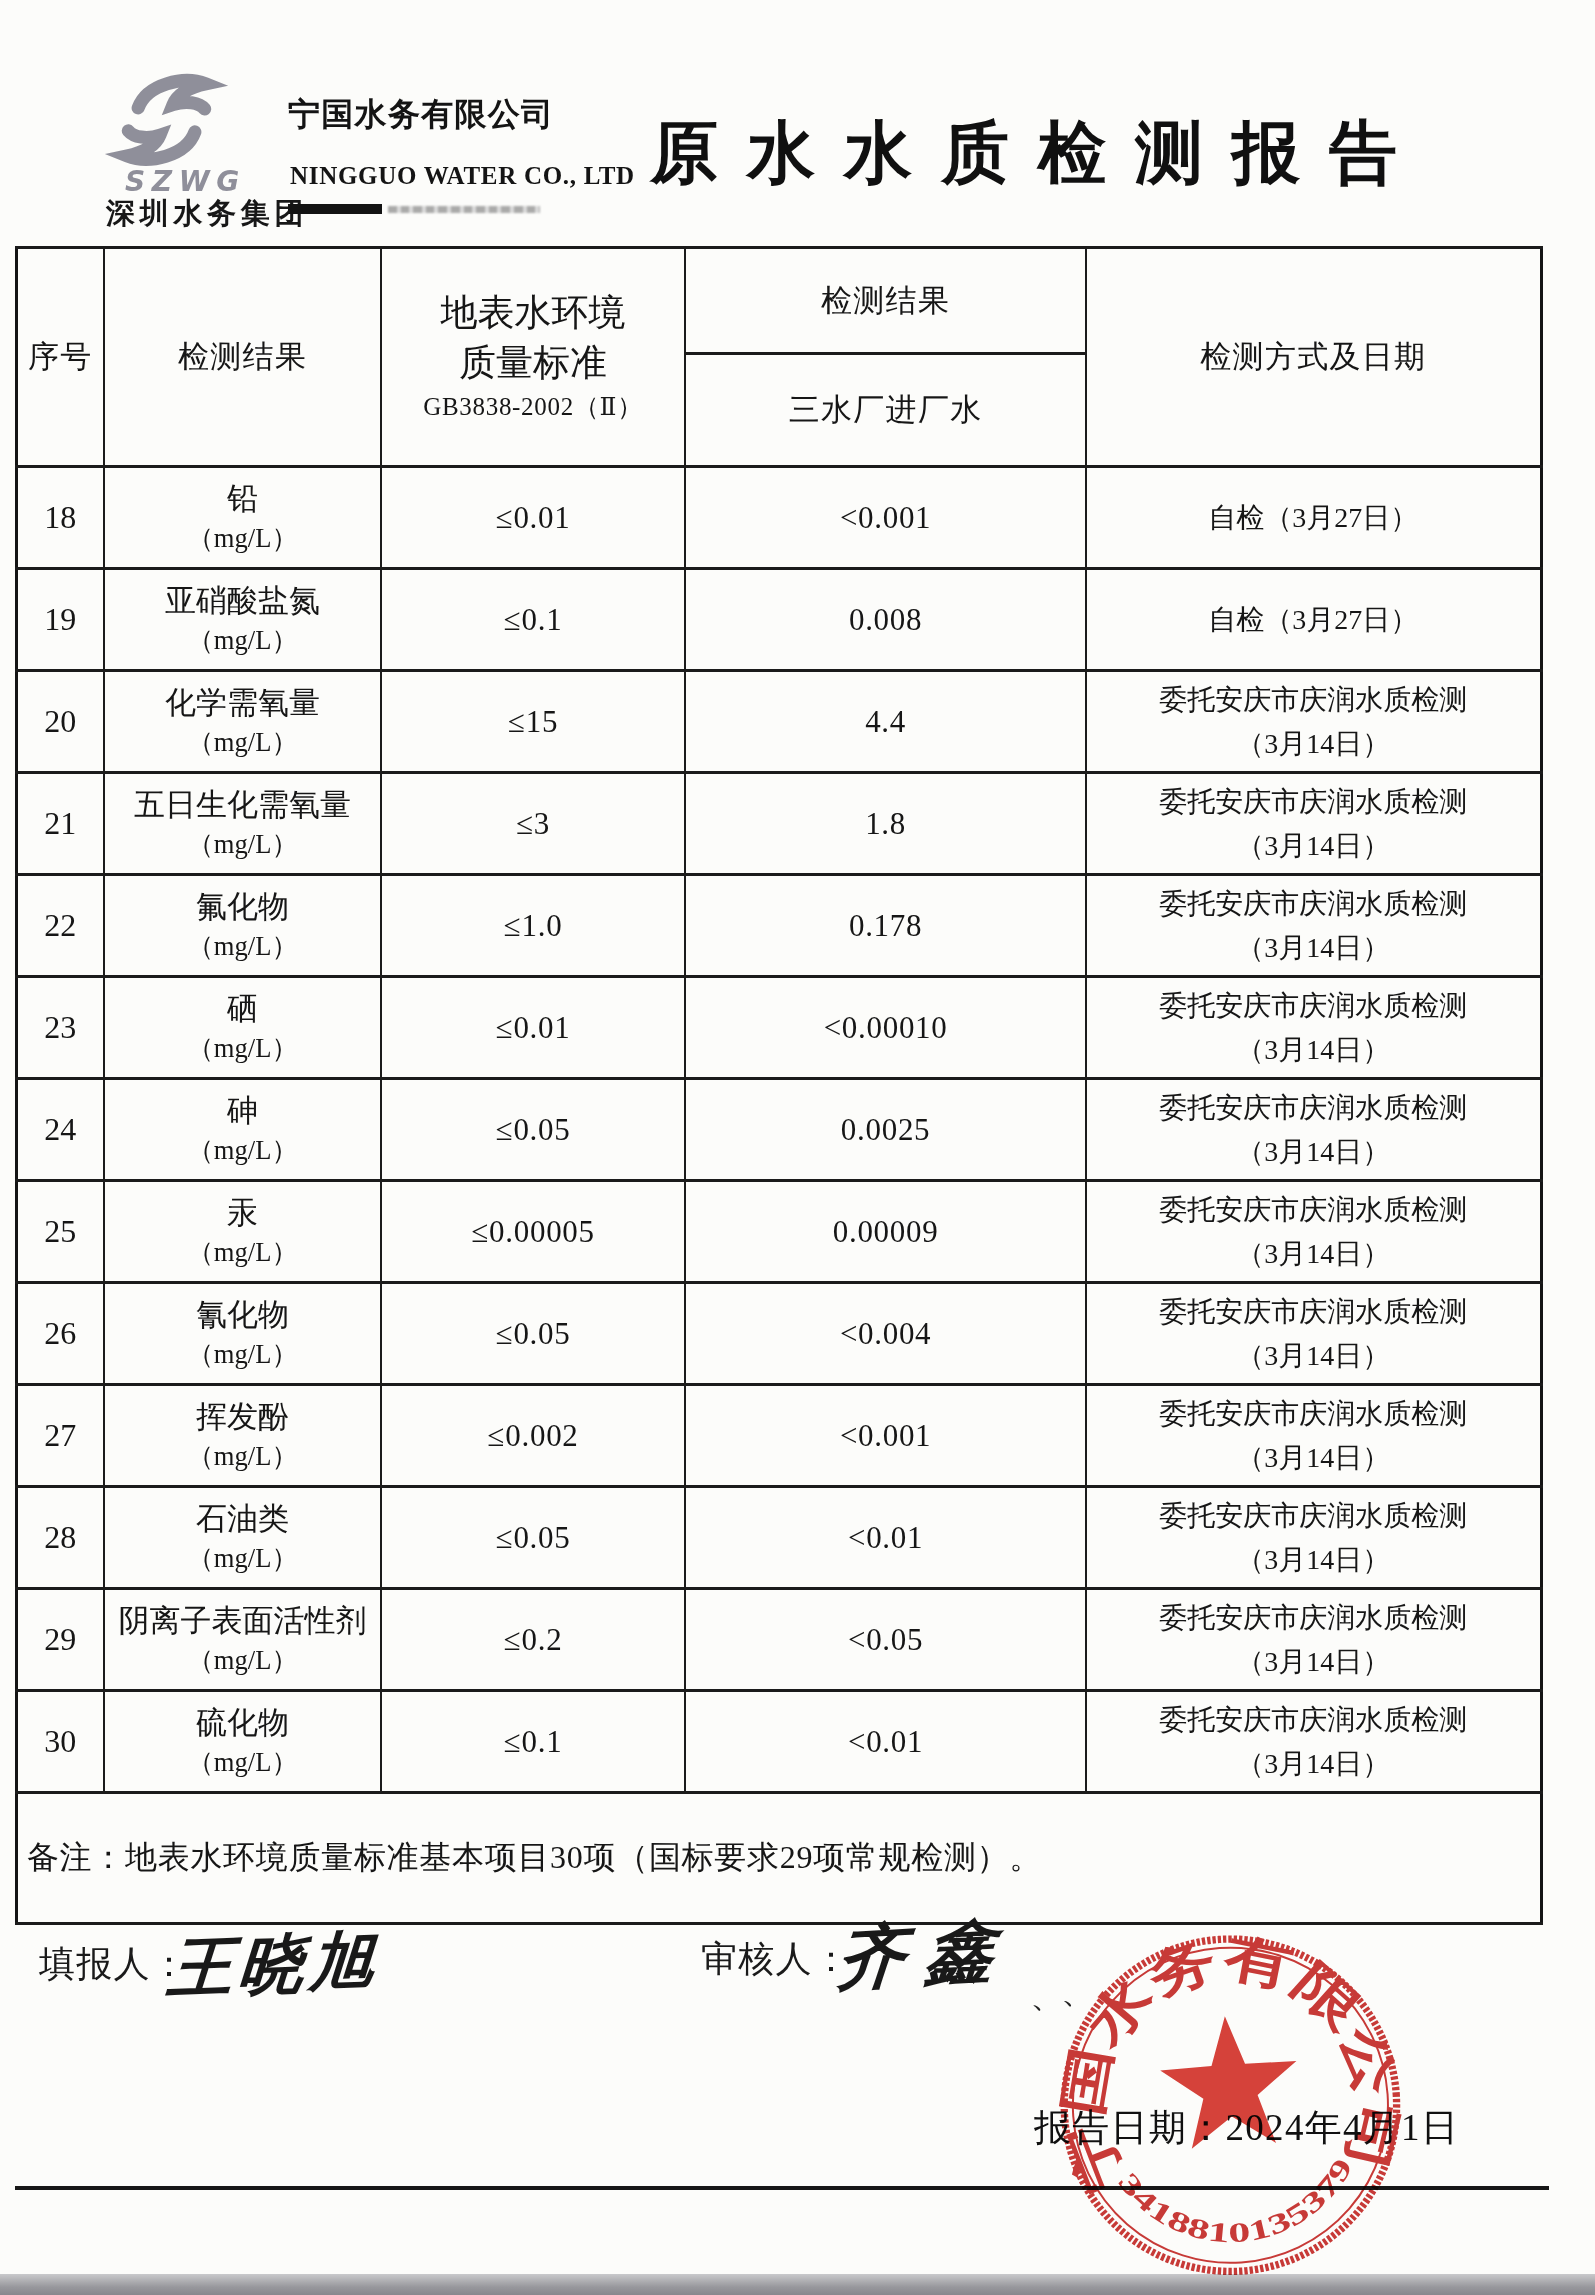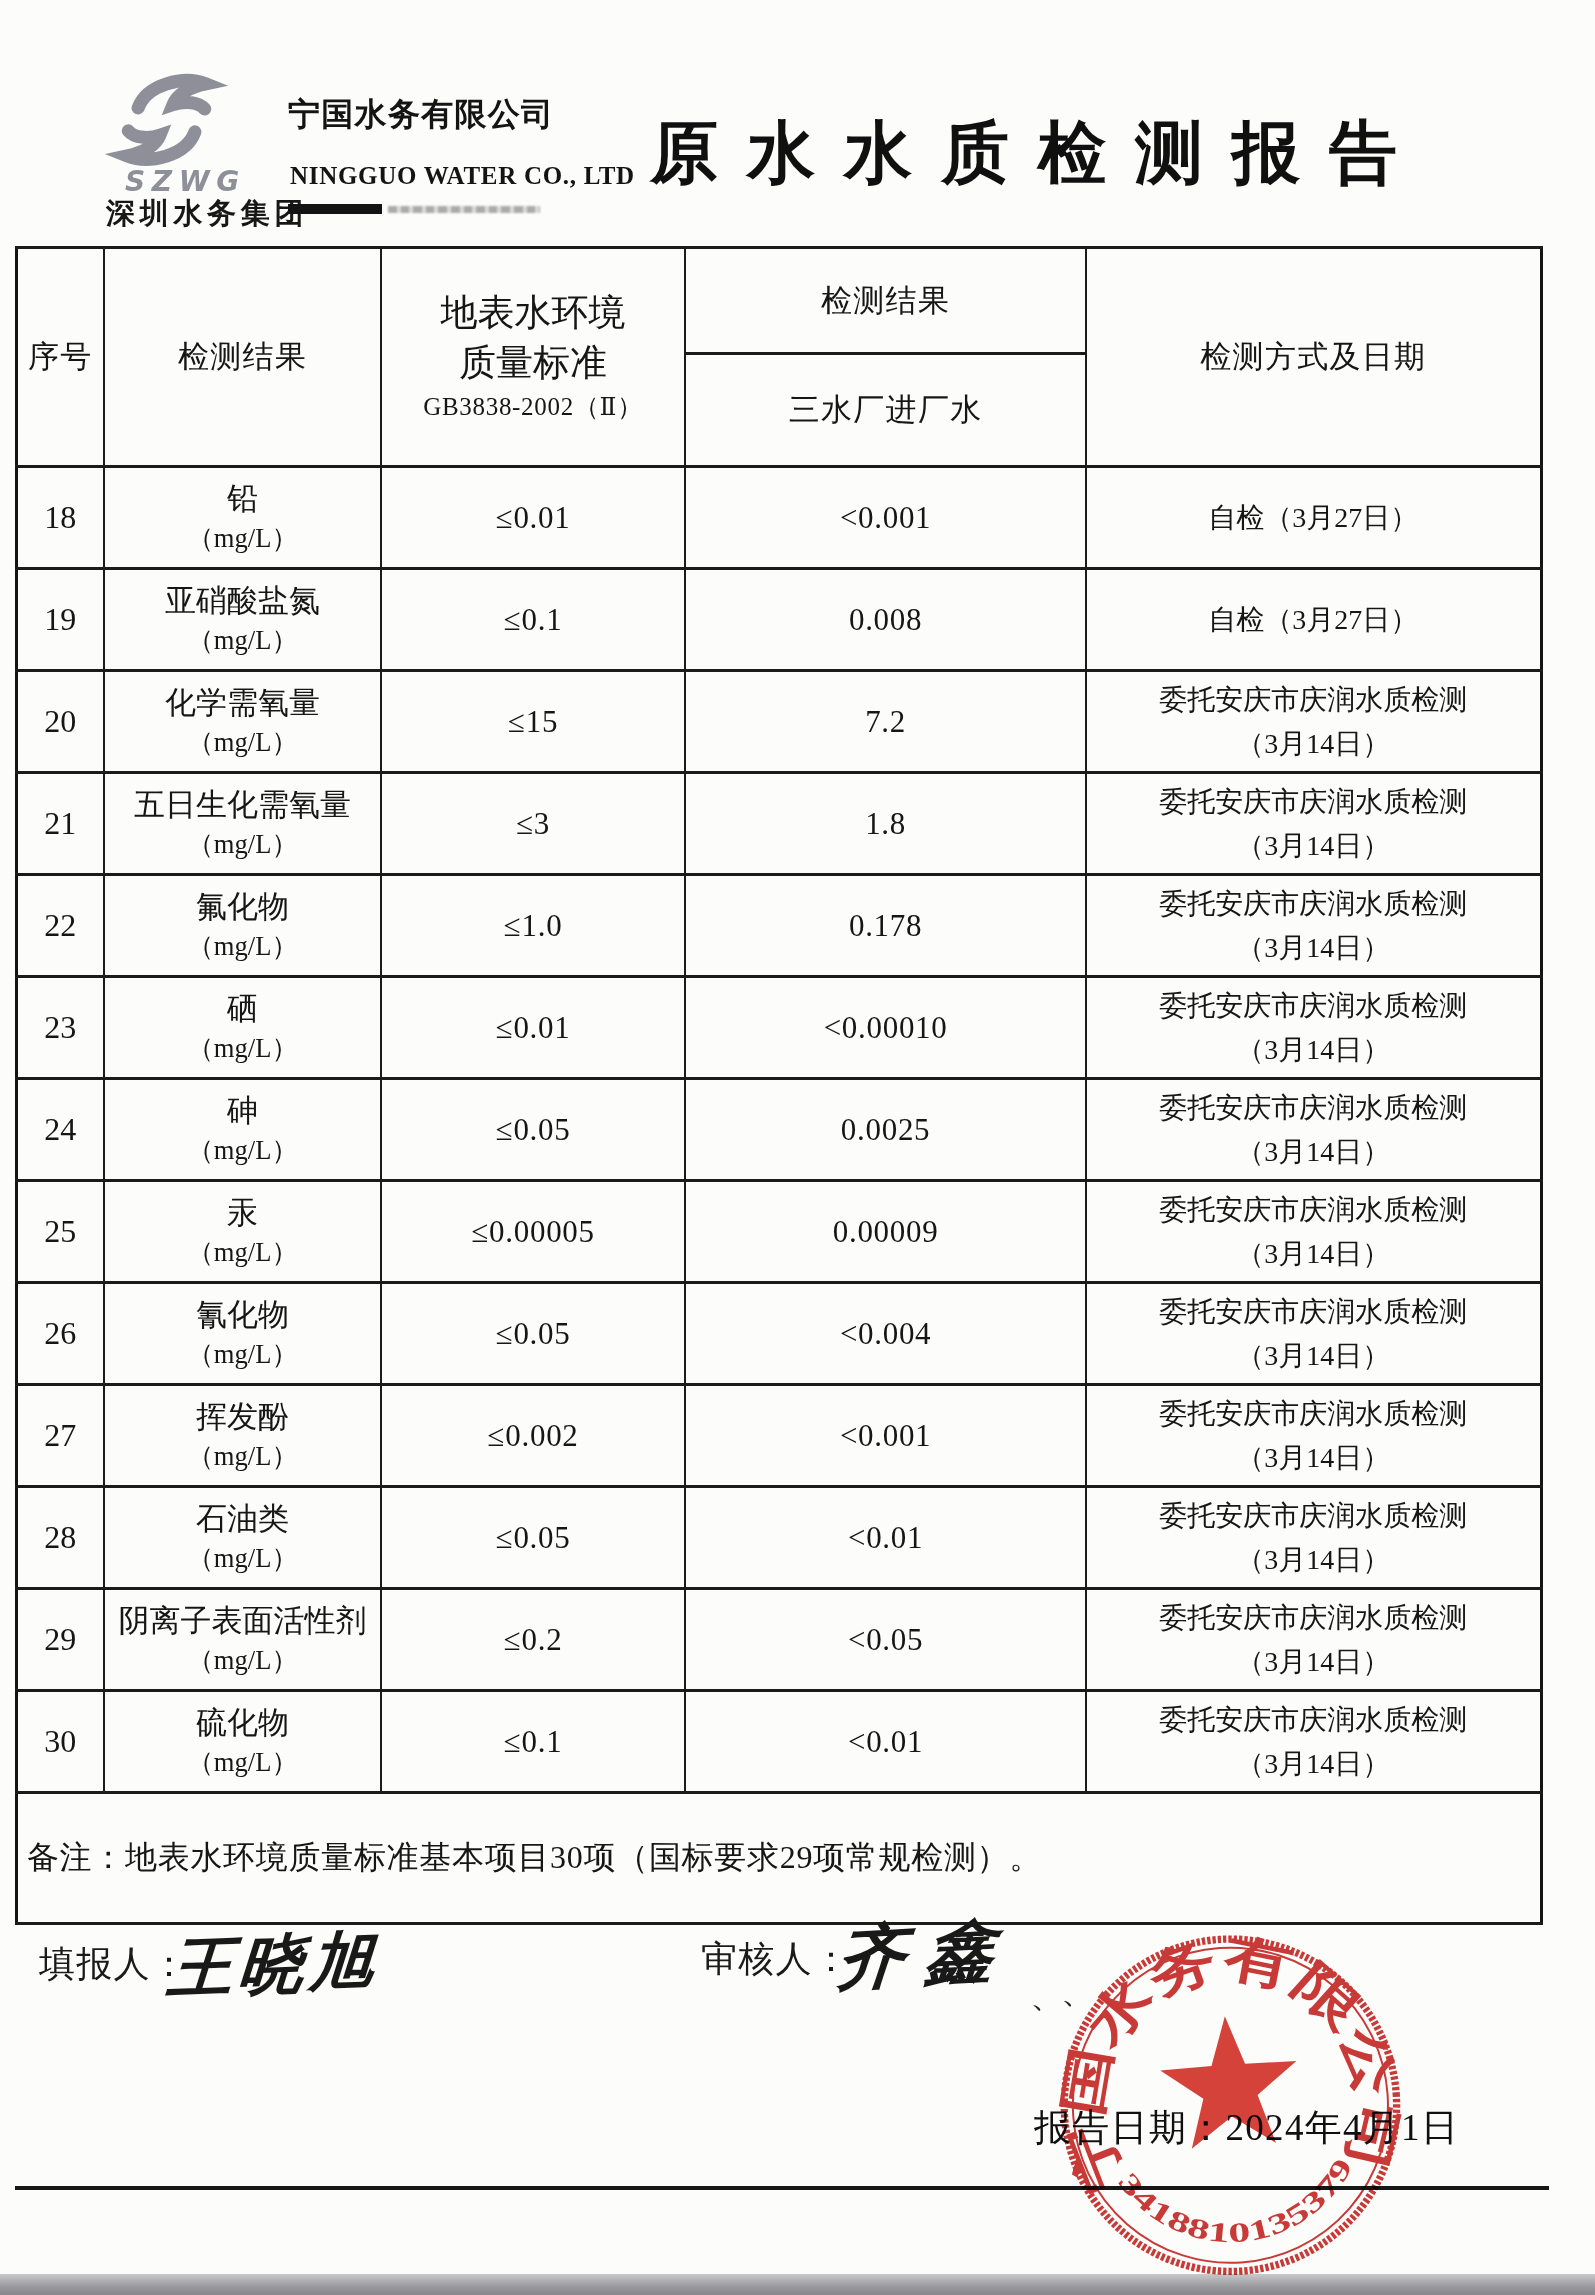--- a/index.html
+++ b/index.html
@@ -121,21 +121,21 @@
 
     </td>
   </tr>
         <tr>
     <td class="row-no">20</td>
     <td>
       <div class="item-name">化学需氧量</div>
       <div class="item-unit">（mg/L）</div>
     </td>
     <td class="val">≤15</td>
-    <td class="val">7.2</td>
+    <td class="val">4.4</td>
     <td>
       <div class="m1">委托安庆市庆润水质检测</div>
       <div class="m2">（3月14日）</div>
     </td>
   </tr>
         <tr>
     <td class="row-no">21</td>
     <td>
       <div class="item-name">五日生化需氧量</div>
       <div class="item-unit">（mg/L）</div>

